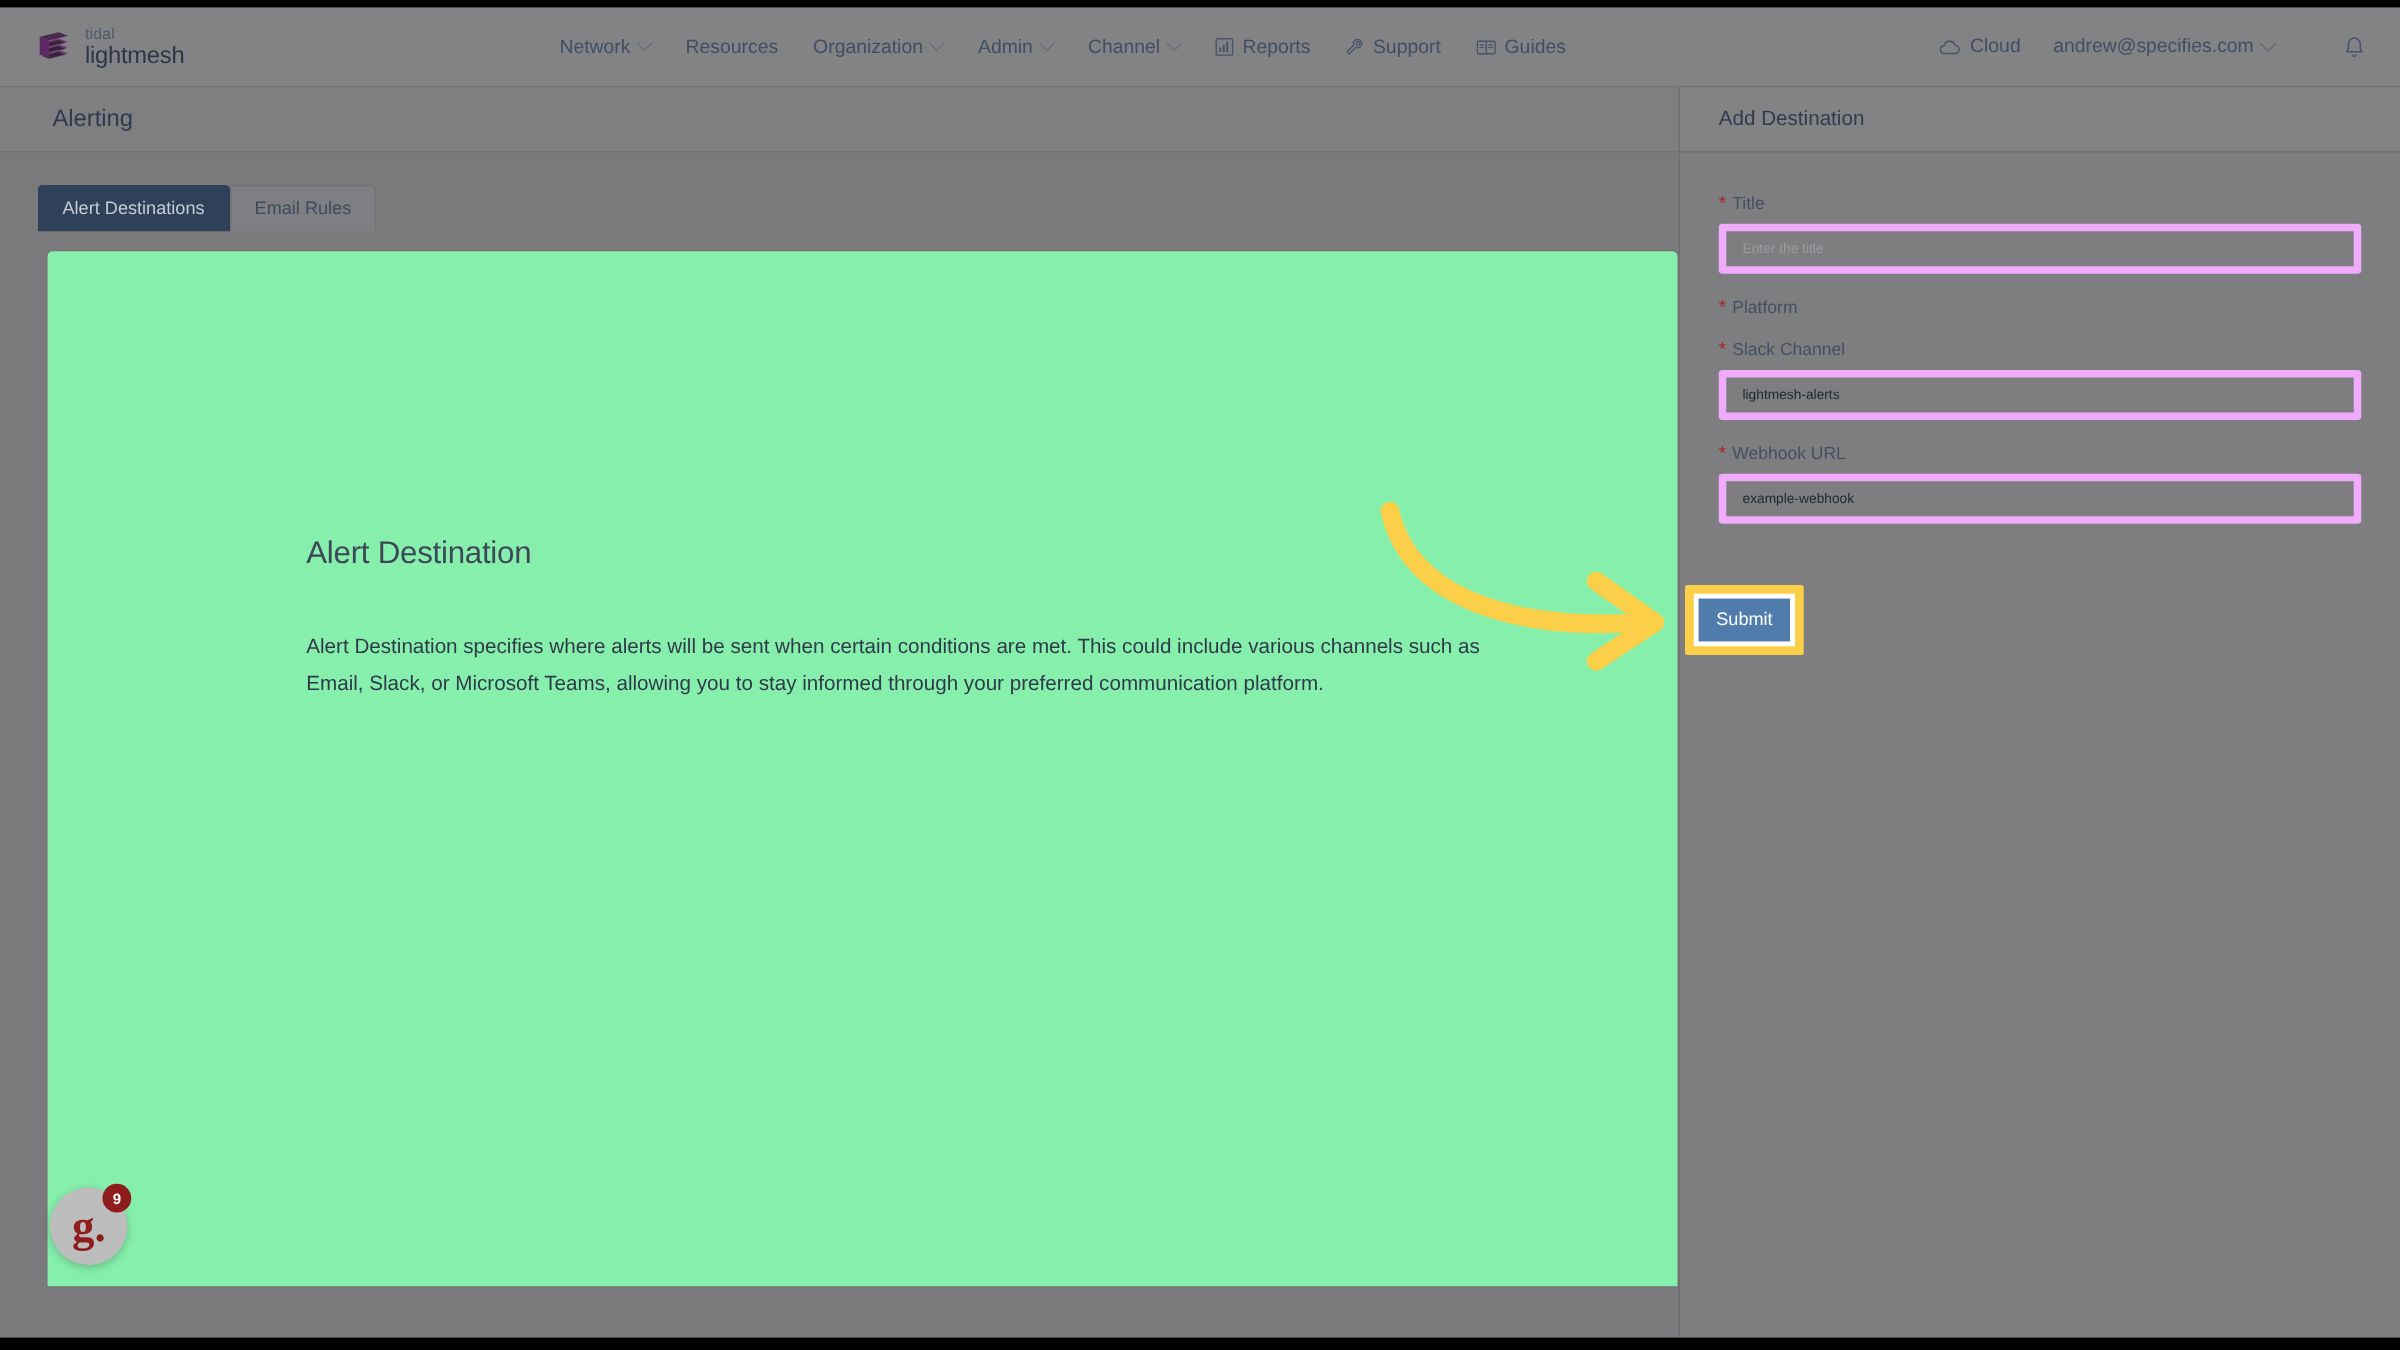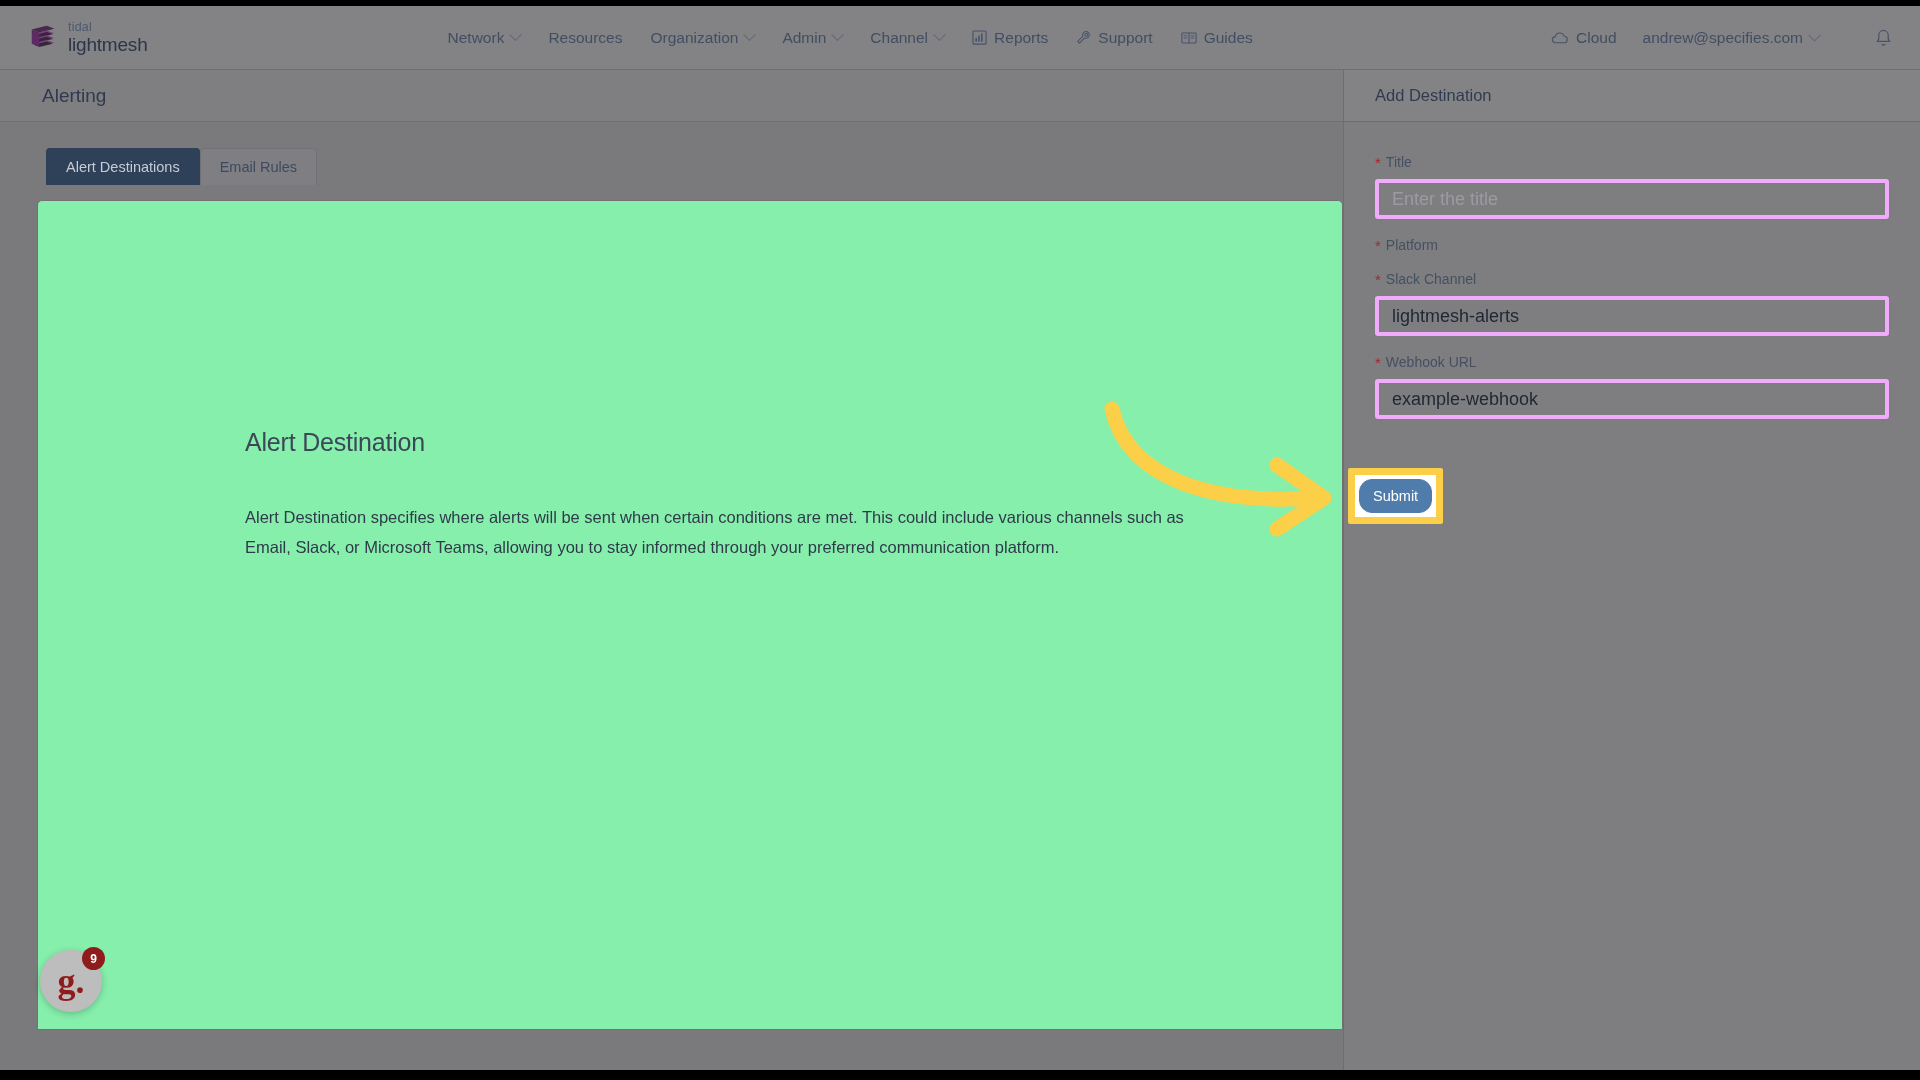--- a/index.html
+++ b/index.html
@@ -77,21 +77,21 @@
     margin-left: 42px; font-size: 19px; color: #2e3a4d;
   }
 
   
   #content {
     position: absolute; left: 0; top: 116px;
     width: 1343px; bottom: 0;
     background: #7a7a7d;
   }
   .tabs {
-    position: absolute; left: 46px; top: 26px;
+    position: absolute; left: 30px; top: 26px;
     display: flex; align-items: flex-end;
   }
   .tab {
     height: 37px; padding: 0 19px;
     display: flex; align-items: center; justify-content: center;
     font-size: 14.5px; cursor: pointer;
     border: 1px solid #727276;
     border-bottom: none;
     border-radius: 4px 4px 0 0;
   }
@@ -133,25 +133,25 @@
   }
   .drawer-body { padding: 32px 31px 0 31px; }
   .field { margin-bottom: 18px; }
   .flabel {
     font-size: 14px; color: #445062;
     margin-bottom: 9px; display: flex; align-items: center; gap: 5px;
   }
   .req { color: #a4262c; font-size: 15px; line-height: 1; }
   .inp {
     width: 100%; height: 40px;
-    border: 4px solid #f0abfc;
+    border: 6px solid #f0abfc;
     background: transparent;
     border-radius: 3px;
     padding: 0 13px;
-    font-size: 18px; color: #1f2733;
+    font-size: 11px; color: #1f2733;
     font-family: "Liberation Sans", sans-serif;
     display: flex; align-items: center;
   }
   .inp.placeholder { color: #9b9ba0; }
   .sel { justify-content: space-between; }
   .sel-chev {
     width: 11px; height: 11px;
     border-right: 1.5px solid #98989e;
     border-bottom: 1.5px solid #98989e;
     transform: rotate(45deg) translate(-3px,-3px);
@@ -161,21 +161,21 @@
   .submit-wrap {
     position: absolute; left: 4px; top: 398px;
     padding: 7px;
     background: #fbcf47;
     border-radius: 2px;
   }
   .submit-inner { padding: 4px; background: #ffffff; }
   .btn-submit {
     height: 34px; padding: 0 13px;
     background: #4f7cab; color: #ffffff;
-    border: 1px solid #4f7cab; border-radius: 13px;
+    border: 1px solid #4f7cab; border-radius: 0;
     font-size: 14.5px; cursor: pointer;
     font-family: "Liberation Sans", sans-serif;
     display: flex; align-items: center; justify-content: center;
   }
 
   
   #arrow {
     position: absolute; left: 1100px; top: 395px;
     width: 250px; height: 140px;
     pointer-events: none;

